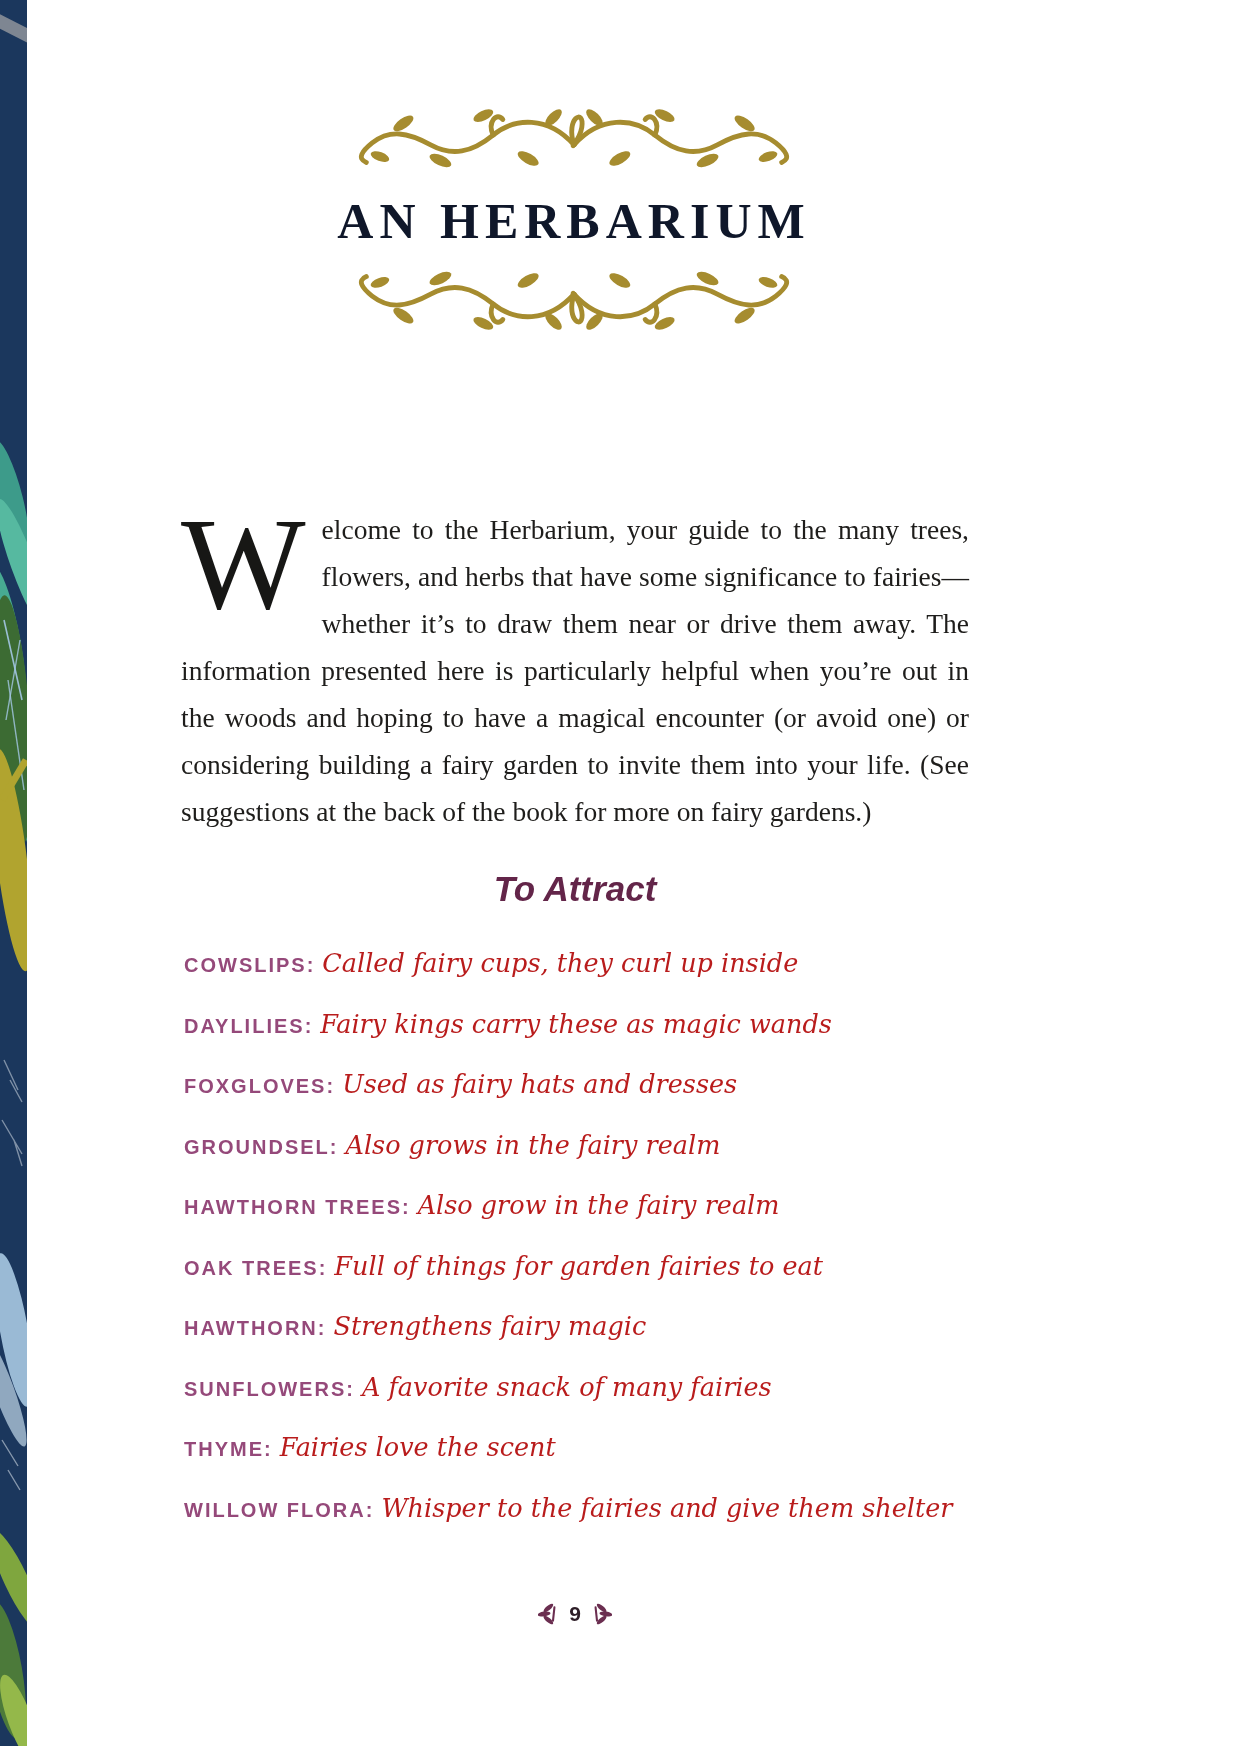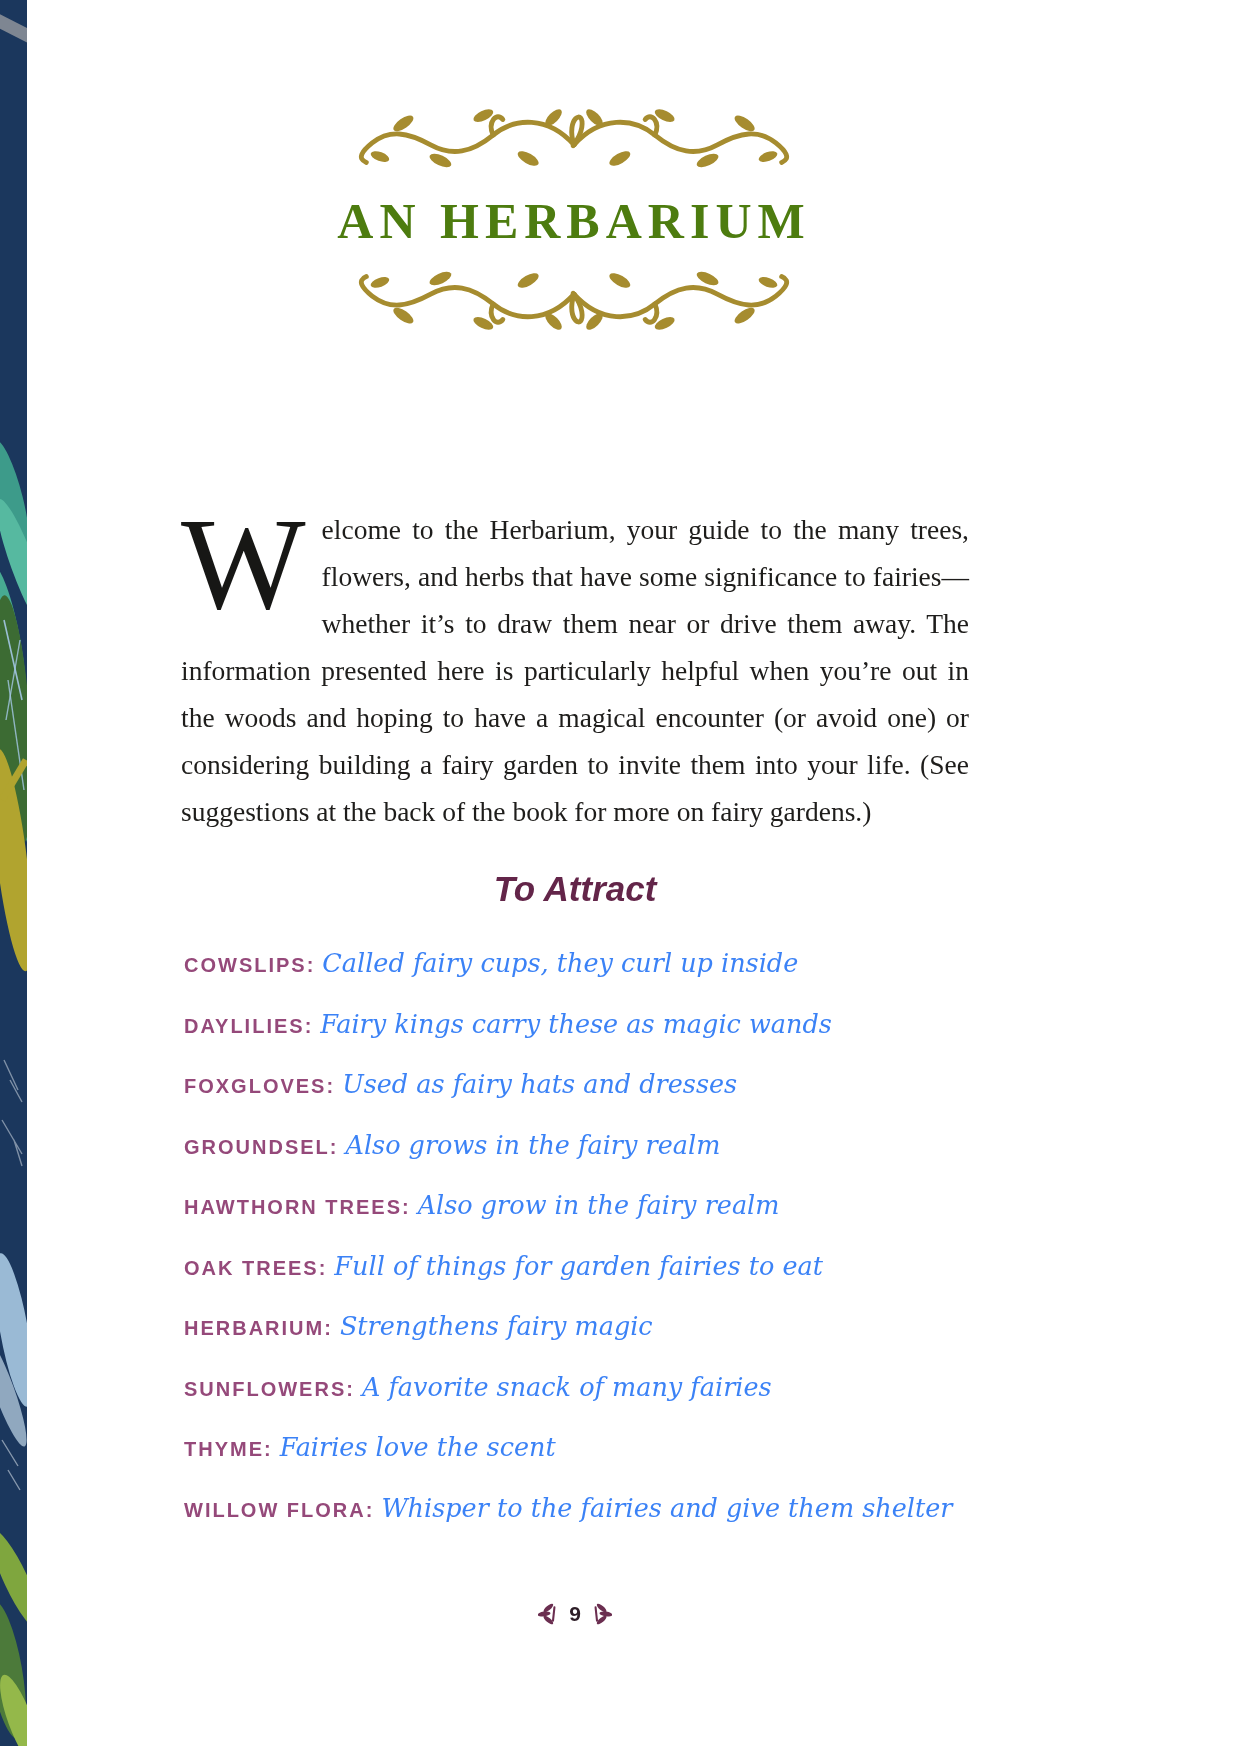--- a/index.html
+++ b/index.html
@@ -16,21 +16,21 @@
   .header{position:absolute;top:100px;left:180px;width:788px;text-align:center;}
   .flourish{display:block;margin:0 auto;width:470px;height:78px;}
   .flourish.flipped{transform:scaleY(-1);}
   .title{
     margin:10px 0 6px 0;
     font-family:"Liberation Serif",serif;
     font-weight:bold;
     font-size:50px;
     line-height:1.34;
     letter-spacing:6px;
-    color:#4d7c0f;
+    color:#0f172a;
   }
   .title .tline{display:block;}
   
   .intro{
     position:absolute;top:478px;left:181px;width:788px;
     font-size:27.5px;line-height:47px;
     color:#1e1d1b;
     text-align:justify;
   }
   .dropcap{
@@ -58,21 +58,21 @@
     font-size:20px;
     letter-spacing:2px;
     color:#95497a;
     margin-top:39px;
   }
   .term::after{content:":";letter-spacing:0;}
   .desc{
     font-family:"DejaVu Serif",serif;
     font-style:italic;
     font-size:25.5px;
-    color:#3b82f6;
+    color:#b91c1c;
     margin-left:9px;
   }
   
   .footer{
     position:absolute;top:1602px;left:181px;width:788px;
     text-align:center;
   }
   .footer-inner{display:inline-flex;align-items:center;gap:12px;}
   .page-number{
     font-family:"Liberation Sans",sans-serif;
@@ -192,21 +192,21 @@
     <div class="attract-row">
       <span class="term">GROUNDSEL</span><span class="desc">Also grows in the fairy realm</span>
     </div>
     <div class="attract-row">
       <span class="term">HAWTHORN TREES</span><span class="desc">Also grow in the fairy realm</span>
     </div>
     <div class="attract-row">
       <span class="term">OAK TREES</span><span class="desc">Full of things for garden fairies to eat</span>
     </div>
     <div class="attract-row">
-      <span class="term">HERBARIUM</span><span class="desc">Strengthens fairy magic</span>
+      <span class="term">HAWTHORN</span><span class="desc">Strengthens fairy magic</span>
     </div>
     <div class="attract-row">
       <span class="term">SUNFLOWERS</span><span class="desc">A favorite snack of many fairies</span>
     </div>
     <div class="attract-row">
       <span class="term">THYME</span><span class="desc">Fairies love the scent</span>
     </div>
     <div class="attract-row">
       <span class="term">WILLOW FLORA</span><span class="desc">Whisper to the fairies and give them shelter</span>
     </div>

